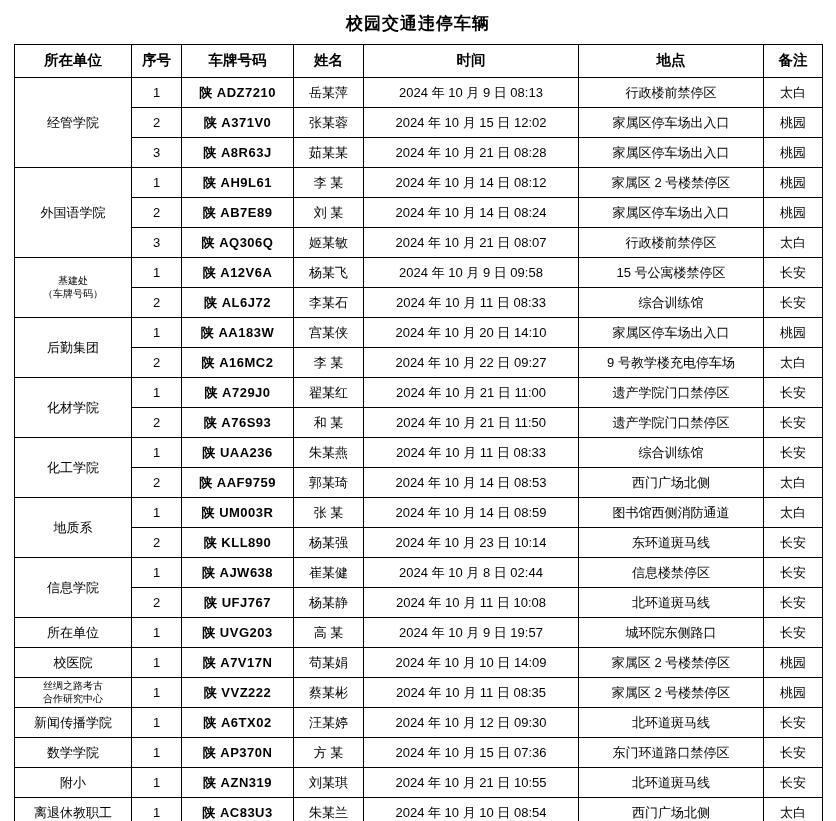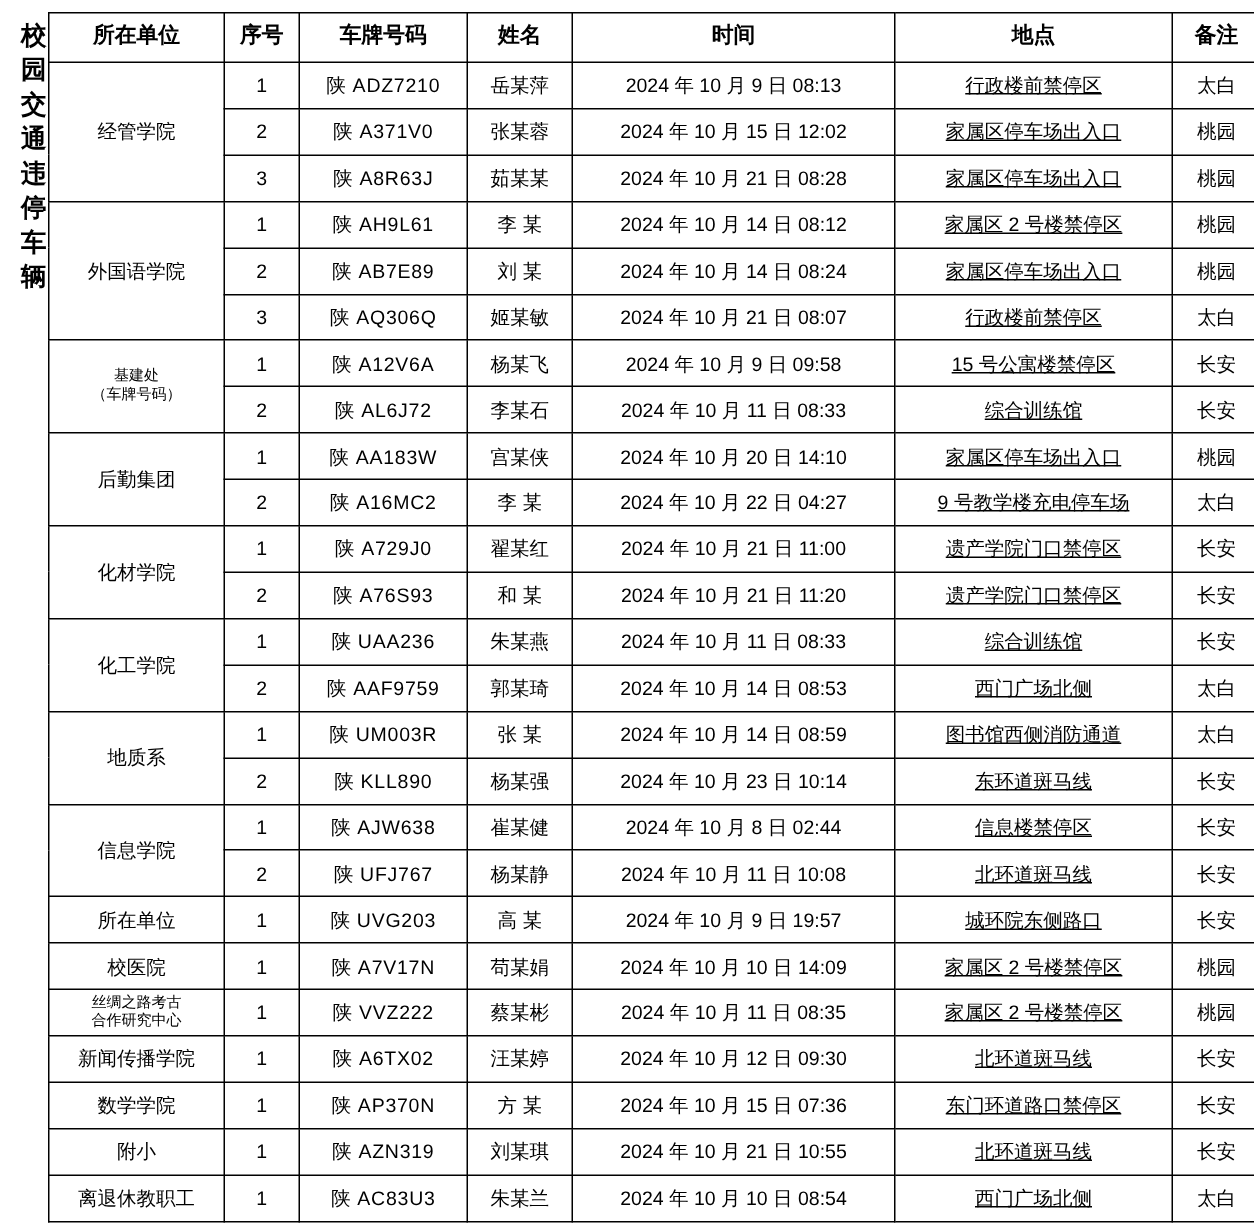--- a/index.html
+++ b/index.html
@@ -13,20 +13,21 @@
     font-family: "Liberation Sans", "DejaVu Sans", sans-serif;
     color: #000000;
     overflow: hidden;
   }
   .page {
     width: 836px;
     height: 821px;
     box-sizing: border-box;
     padding: 8px 14px 6px 14px;
     display: flex;
+    flex-direction: column;
   }
   .doc-title {
     text-align: center;
     font-size: 17px;
     font-weight: bold;
     letter-spacing: 1px;
     padding: 4px 0 9px 0;
   }
   table.main {
     border-collapse: collapse;
@@ -52,27 +53,27 @@
   td.unit {
     font-size: 13.5px;
   }
   td.unit.two-line {
     white-space: normal;
     line-height: 1.25;
     font-size: 10px;
   }
   td.plate {
     letter-spacing: 0.5px;
+    font-weight: bold;
   }
   td.time {
     font-size: 12.5px;
   }
   td.place {
     font-size: 12.5px;
-    text-decoration: underline;
   }
   
   col.c-unit   { width: 117px; }
   col.c-idx    { width: 50px; }
   col.c-plate  { width: 112px; }
   col.c-name   { width: 70px; }
   col.c-time   { width: 215px; }
   col.c-place  { width: 185px; }
   col.c-remark { width: 59px; }
 </style>
@@ -181,38 +182,38 @@
           <td class="plate">陕 AA183W</td>
           <td>宫某侠</td>
           <td class="time">2024 年 10 月 20 日 14:10</td>
           <td class="place">家属区停车场出入口</td>
           <td>桃园</td>
         </tr>
         <tr>
           <td>2</td>
           <td class="plate">陕 A16MC2</td>
           <td>李  某</td>
-          <td class="time">2024 年 10 月 22 日 04:27</td>
+          <td class="time">2024 年 10 月 22 日 09:27</td>
           <td class="place">9 号教学楼充电停车场</td>
           <td>太白</td>
         </tr>
         <tr>
           <td class="unit" rowspan="2">化材学院</td>
           <td>1</td>
           <td class="plate">陕 A729J0</td>
           <td>翟某红</td>
           <td class="time">2024 年 10 月 21 日 11:00</td>
           <td class="place">遗产学院门口禁停区</td>
           <td>长安</td>
         </tr>
         <tr>
           <td>2</td>
           <td class="plate">陕 A76S93</td>
           <td>和  某</td>
-          <td class="time">2024 年 10 月 21 日 11:20</td>
+          <td class="time">2024 年 10 月 21 日 11:50</td>
           <td class="place">遗产学院门口禁停区</td>
           <td>长安</td>
         </tr>
         <tr>
           <td class="unit" rowspan="2">化工学院</td>
           <td>1</td>
           <td class="plate">陕 UAA236</td>
           <td>朱某燕</td>
           <td class="time">2024 年 10 月 11 日 08:33</td>
           <td class="place">综合训练馆</td>

